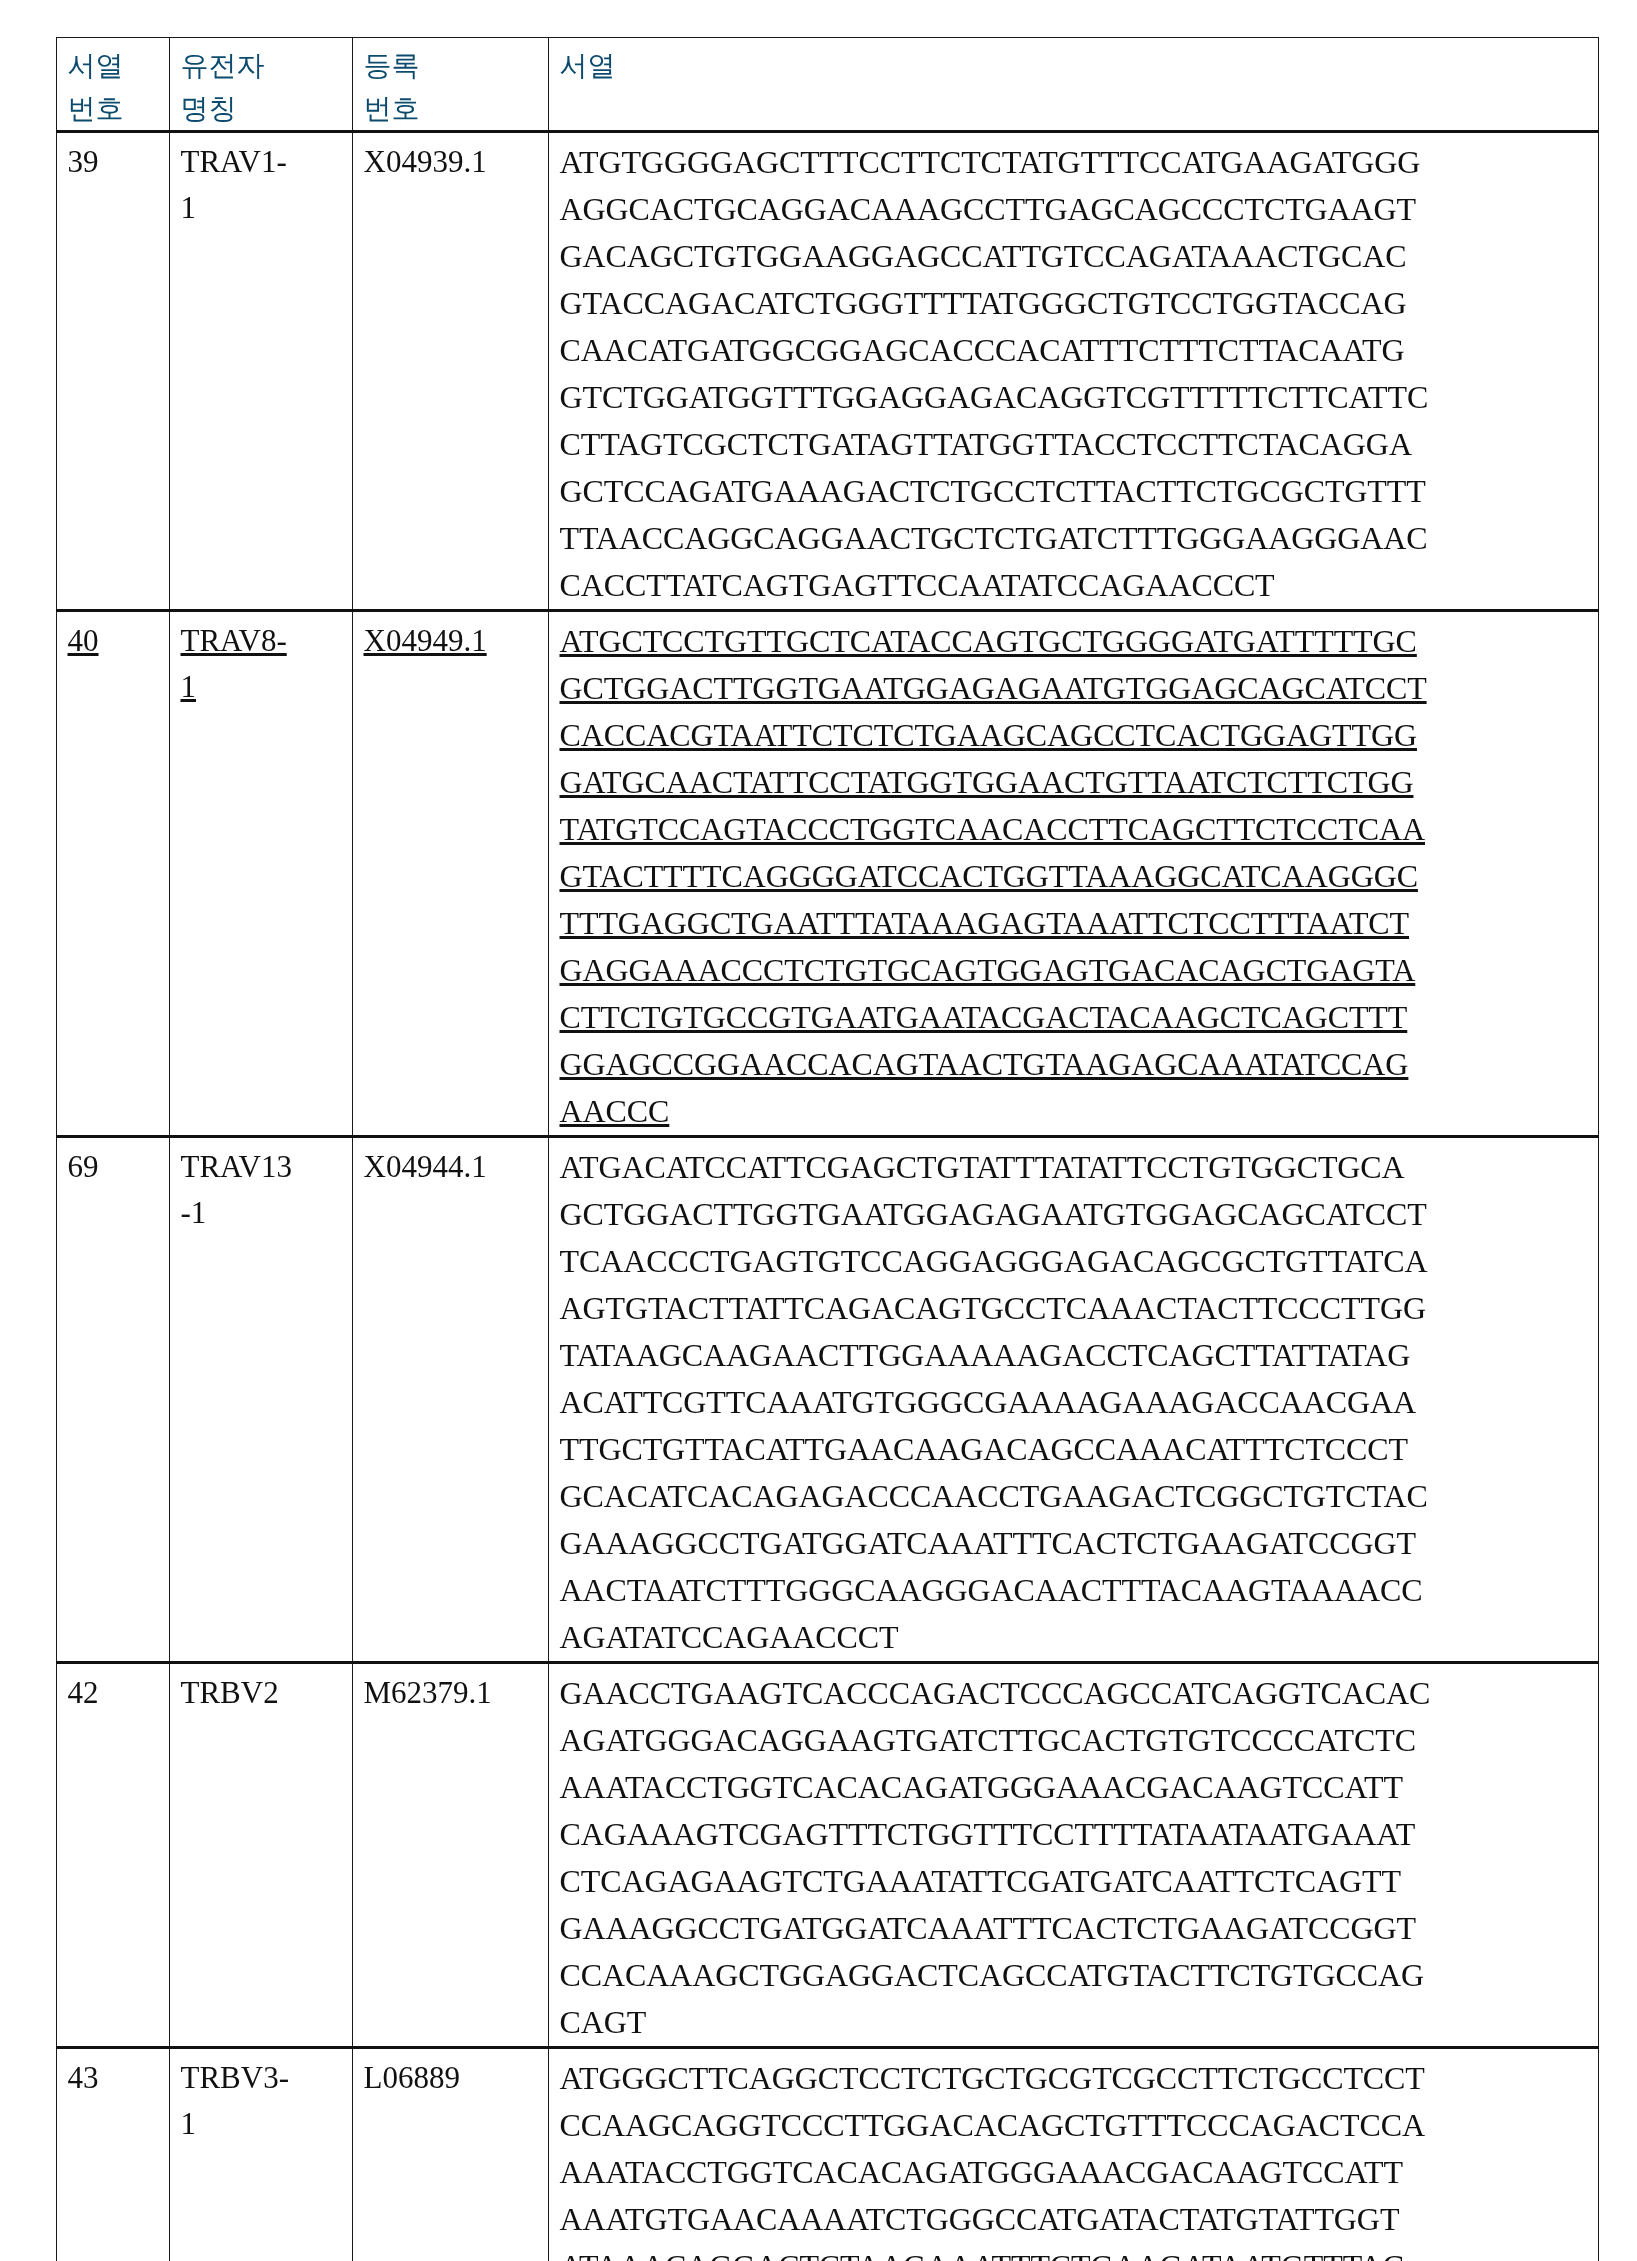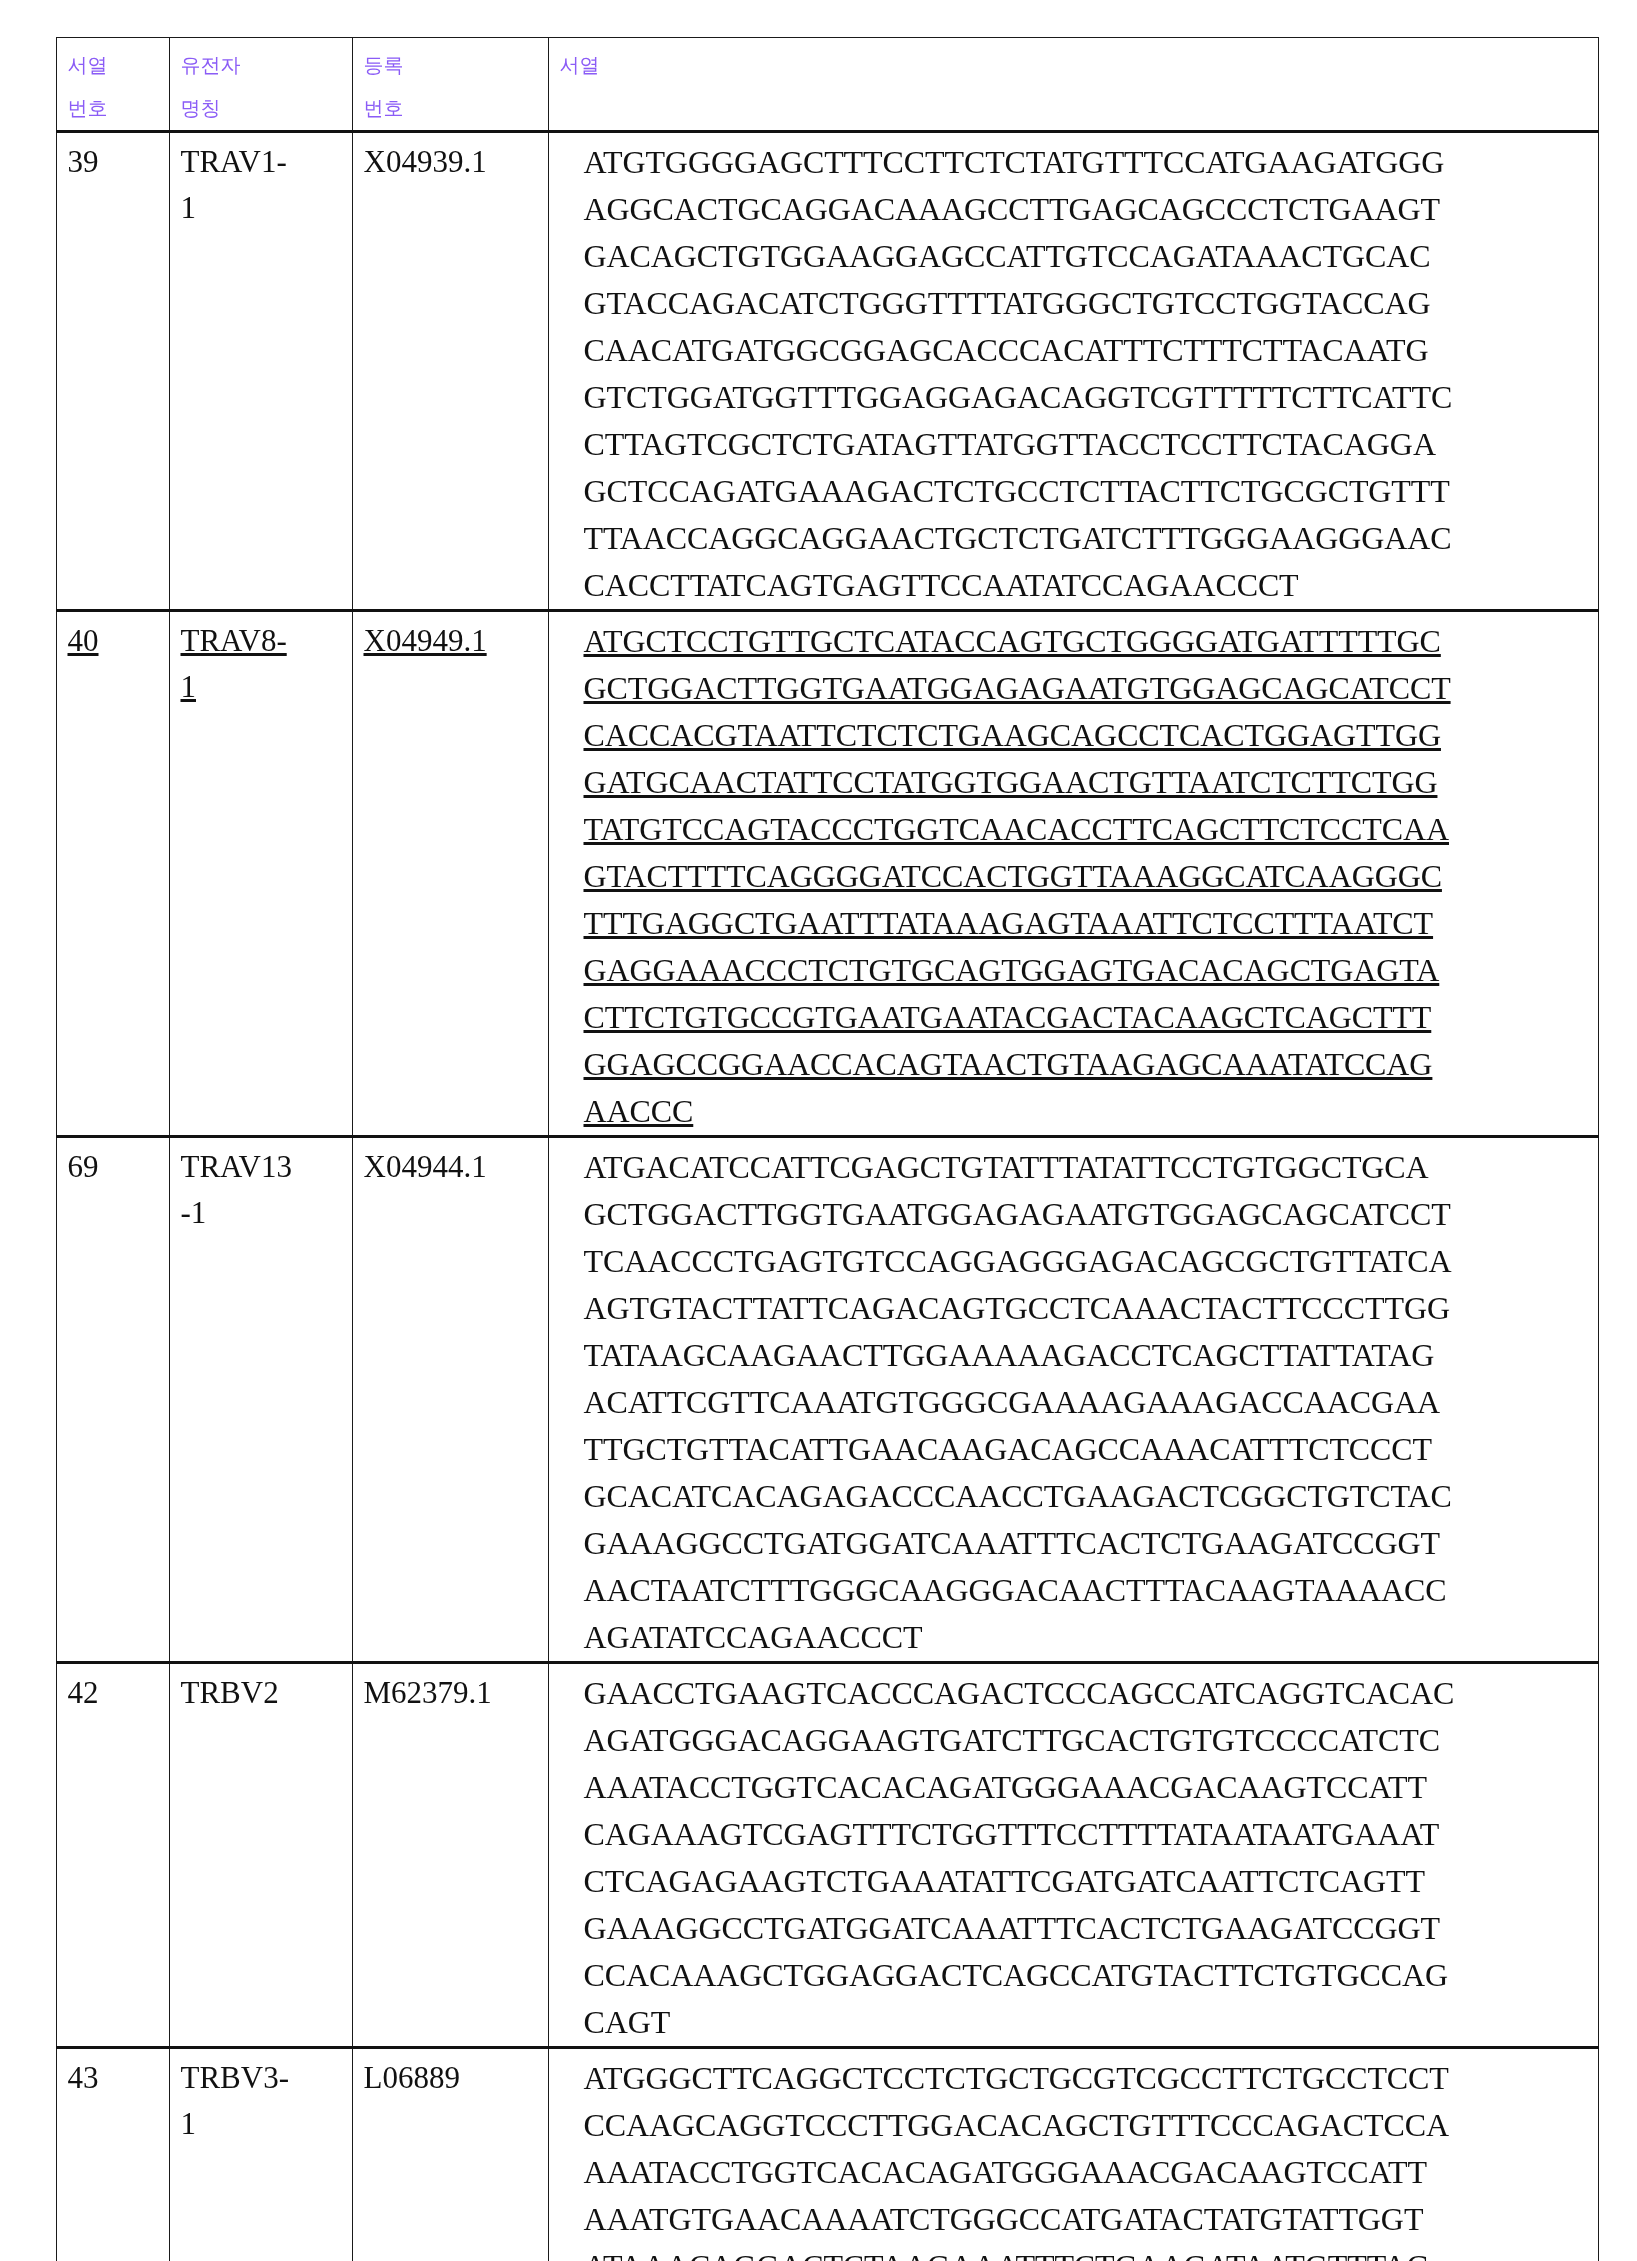--- a/index.html
+++ b/index.html
@@ -8,25 +8,25 @@
   table.seq-table {
     position: absolute; left: 56px; top: 37px; width: 1542px;
     border-collapse: collapse; table-layout: fixed;
   }
   table.seq-table td, table.seq-table th {
     border: 1.5px solid #1a1a1a; vertical-align: top; text-align: left;
     padding: 6px 10.5px 0 10.5px; font-weight: normal;
   }
   table.seq-table tr.data-row td { border-top: 3px solid #111; }
   col.c1 { width: 113px; } col.c2 { width: 183px; } col.c3 { width: 196px; } col.c4 { width: 1050px; }
-  .hdr { font-family: "DejaVu Sans", sans-serif; font-size: 20px; line-height: 43px; color: #8b5cf6; }
+  .hdr { font-family: "DejaVu Sans", sans-serif; font-size: 28px; line-height: 43px; color: #0c4a6e; }
   .hdr-row th { height: 82px; }
   .meta { font-size: 31px; line-height: 46px; word-break: break-all; }
   .seq { font-size: 32px; line-height: 47px; letter-spacing: -0.1px; }
-  .seq-line { display: block; white-space: nowrap; margin-left: 24px; }
+  .seq-line { display: block; white-space: nowrap; }
   .r39 td { height: 422px; } .r40 td { height: 470px; text-decoration: underline; } .r41 td { height: 459px; }
   .r42 td { height: 306px; } .r43 td { height: 403px; }
 </style>
 </head>
 <body>
 
 <table class="seq-table">
   <colgroup>
       <col class="c1">
       <col class="c2">

